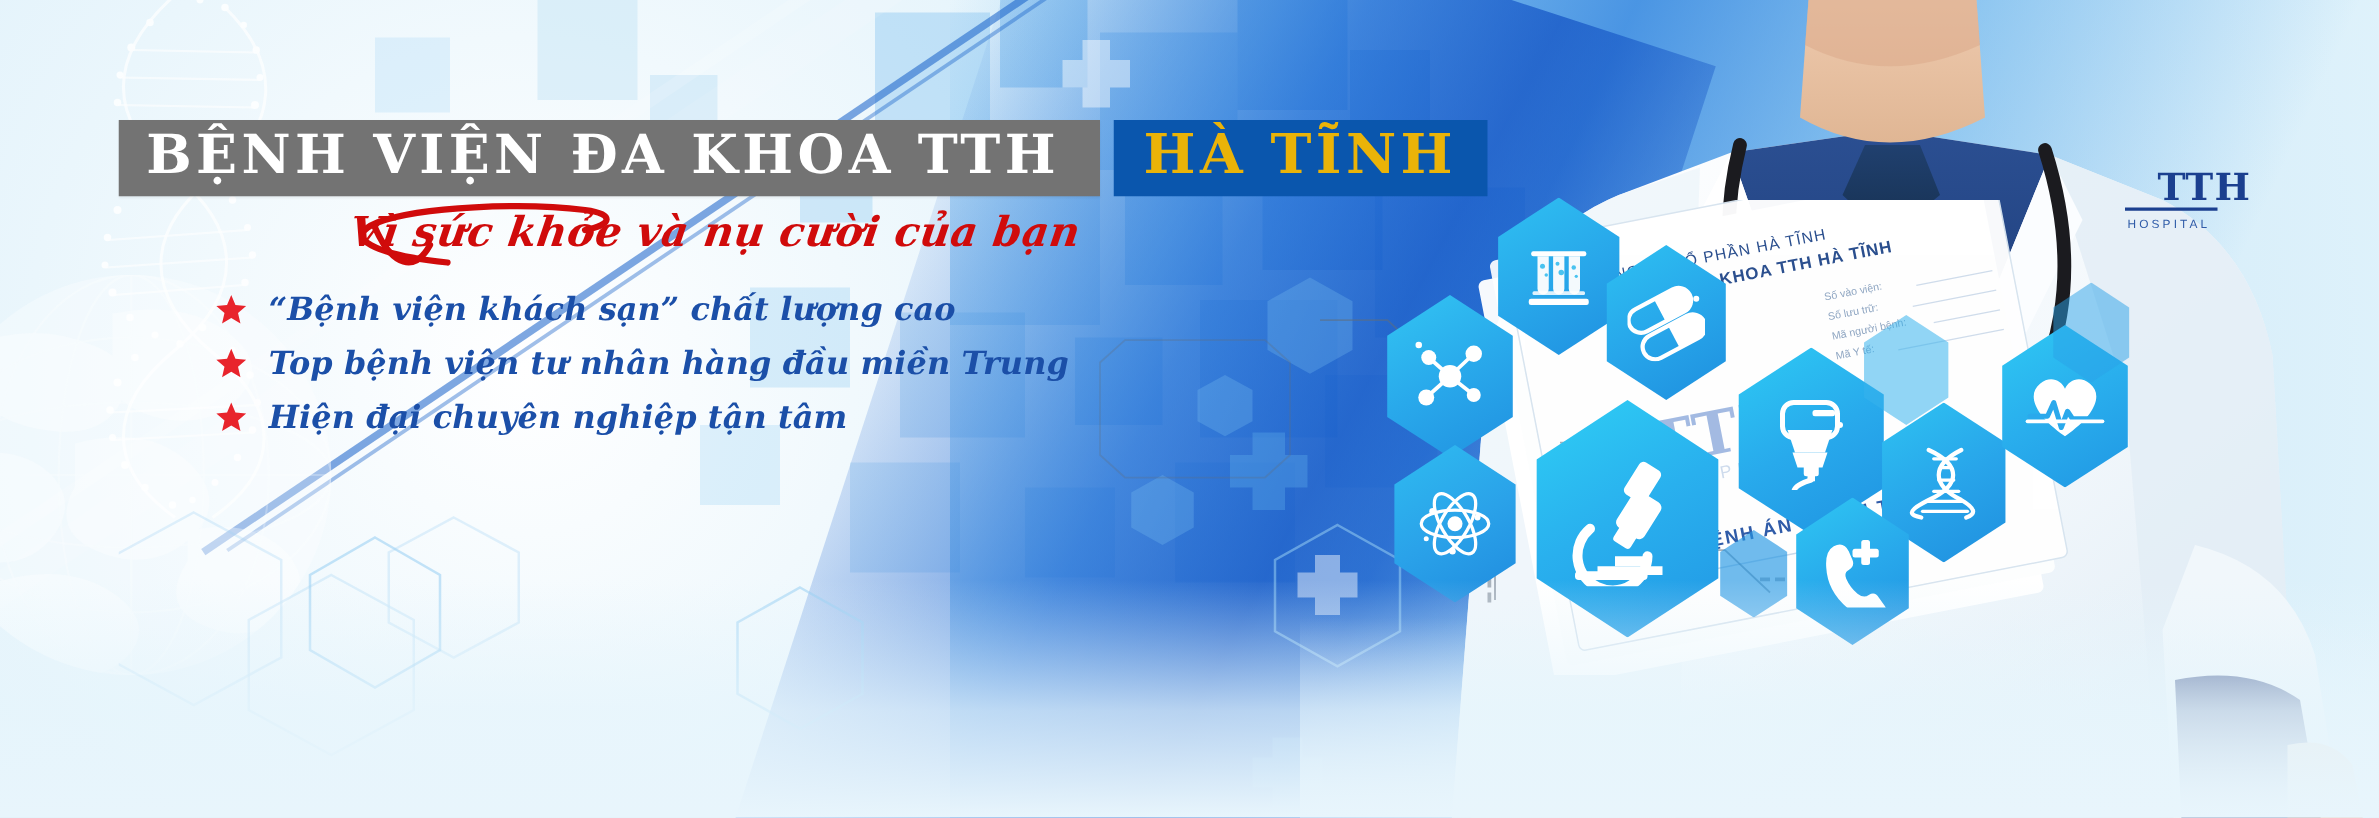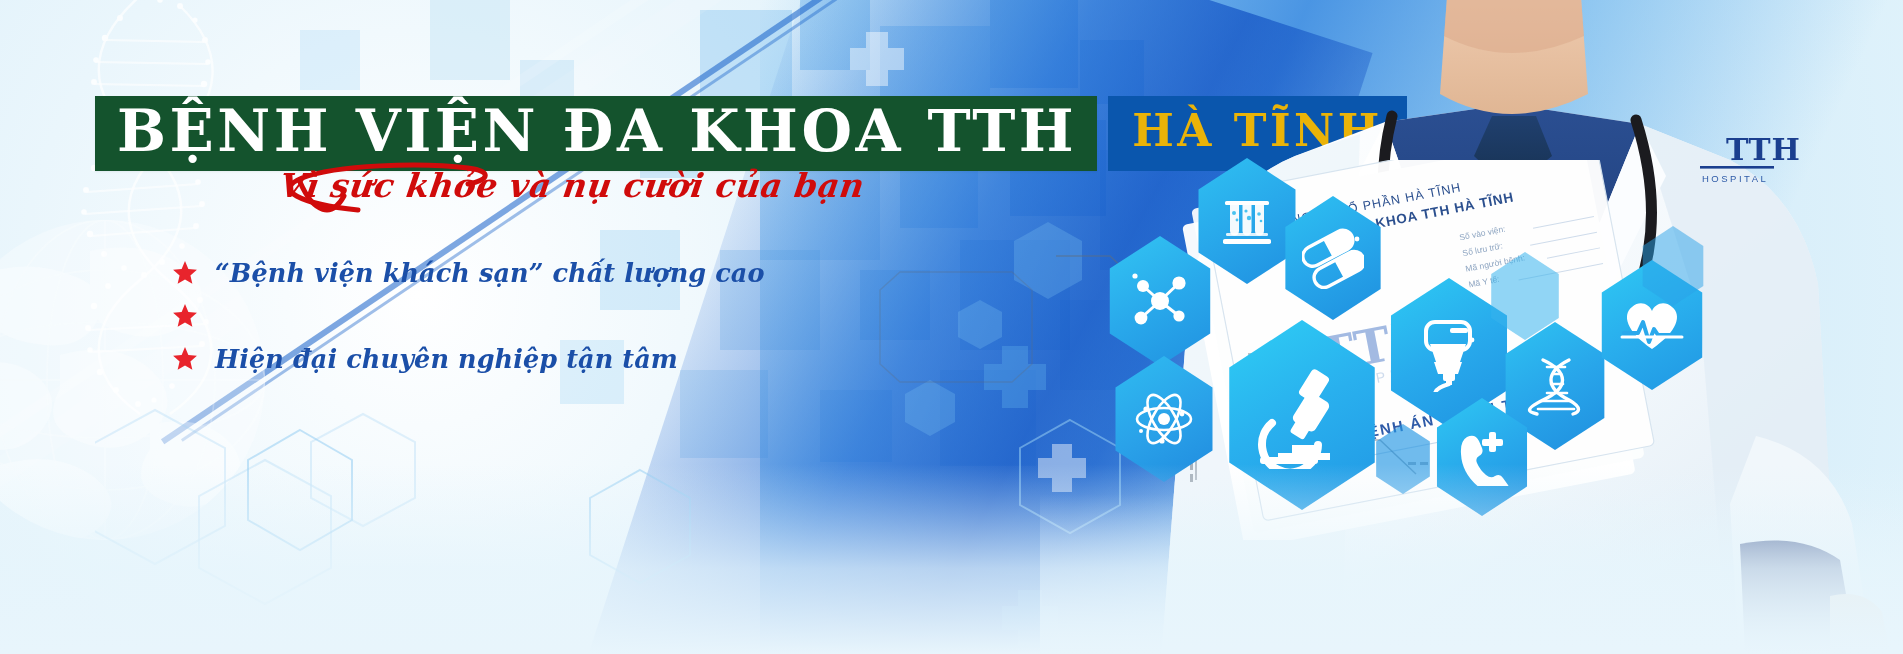--- a/index.html
+++ b/index.html
@@ -40,23 +40,23 @@
   .sq { position:absolute; }
 
   
   .dna-left { position:absolute; left:-10px; top:-10px; width:260px; height:430px; opacity:.85; }
   .globe-left { position:absolute; left:-60px; top:215px; width:330px; height:330px; opacity:.55; }
   .hex-outline-left { position:absolute; left:95px; top:390px; width:330px; height:250px; opacity:.5; }
 
   
   .title-row { position:absolute; left:95px; top:96px; display:flex; align-items:stretch; gap:11px; }
   .title-red {
-    background:#14532d; color:#fff; padding:6px 20px 10px 22px;
+    background:#737373; color:#fff; padding:6px 32px 10px 22px;
     font-family:"DejaVu Serif", serif; font-weight:700;
-    font-size:58px; letter-spacing:3.5px; line-height:1.02;
+    font-size:43px; letter-spacing:3.5px; line-height:1.02;
     display:flex; align-items:center;
     box-shadow:0 1px 2px rgba(0,0,0,.06);
   }
   .title-blue {
     background:#0a56ad; color:#eab308; padding:6px 24px 10px 24px;
     font-family:"DejaVu Serif", serif; font-weight:700;
     font-size:44px; letter-spacing:3.5px; line-height:1.02;
     display:flex; align-items:center;
   }
 
@@ -65,21 +65,21 @@
   .tagline {
     position:absolute; left:35px; top:8px;
     font-family:"DejaVu Serif", serif; font-style:italic; font-weight:700;
     font-size:33px; color:#d00b0b; letter-spacing:.4px;
     transform:skewX(-8deg);
     white-space:nowrap;
   }
   .tagline-swash { position:absolute; left:-5px; top:-6px; }
 
   
-  .bullets { position:absolute; left:172px; top:226px;margin-top:25px; }
+  .bullets { position:absolute; left:172px; top:226px; }
   .bullet { display:flex; align-items:center; height:43px; }
   .star { width:26px; height:26px; flex:none; margin-right:17px; }
   .bullet-text {
     font-family:"DejaVu Serif", serif; font-style:italic; font-weight:700;
     font-size:25.5px; color:#1b4fa8; letter-spacing:.1px; white-space:nowrap;
   }
 
   
   .doctor { position:absolute; left:1040px; top:-16px; width:900px; height:690px; }
 
@@ -271,20 +271,21 @@
     <div class="bullet">
       <svg class="star" viewBox="0 0 24 24">
         <polygon points="12,1 15.1,8.3 23,9 17,14.2 18.8,22 12,17.9 5.2,22 7,14.2 1,9 8.9,8.3" fill="#e8242c"></polygon>
       </svg>
       <span class="bullet-text">“Bệnh viện khách sạn” chất lượng cao</span>
     </div>
     <div class="bullet">
       <svg class="star" viewBox="0 0 24 24">
         <polygon points="12,1 15.1,8.3 23,9 17,14.2 18.8,22 12,17.9 5.2,22 7,14.2 1,9 8.9,8.3" fill="#e8242c"></polygon>
       </svg>
+      <span class="bullet-text">Top bệnh viện tư nhân hàng đầu miền Trung</span>
     </div>
     <div class="bullet">
       <svg class="star" viewBox="0 0 24 24">
         <polygon points="12,1 15.1,8.3 23,9 17,14.2 18.8,22 12,17.9 5.2,22 7,14.2 1,9 8.9,8.3" fill="#e8242c"></polygon>
       </svg>
       <span class="bullet-text">Hiện đại chuyên nghiệp tận tâm</span>
     </div>
   </div>
 
   <svg class="doctor" viewBox="0 0 900 690">

